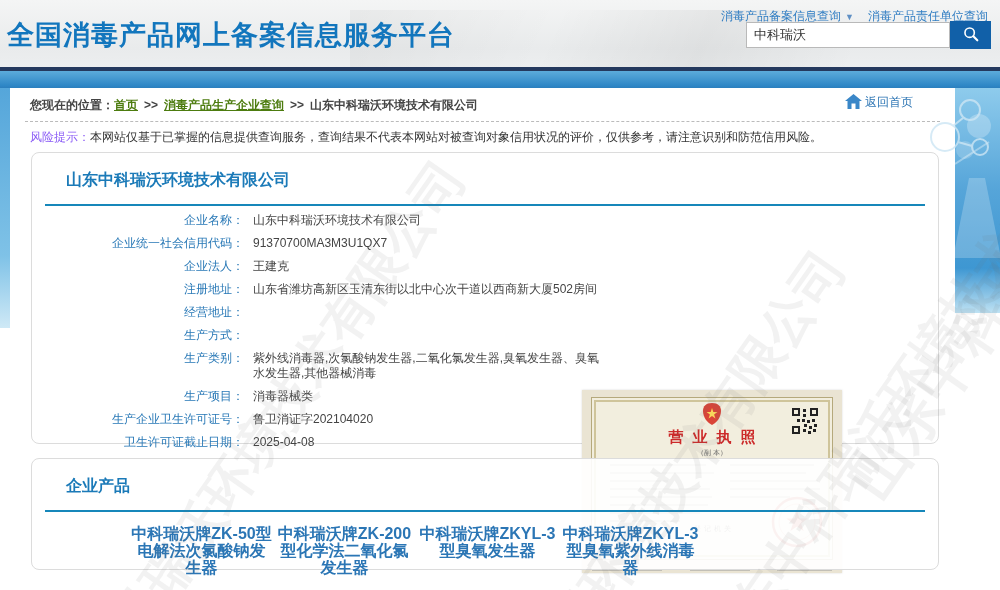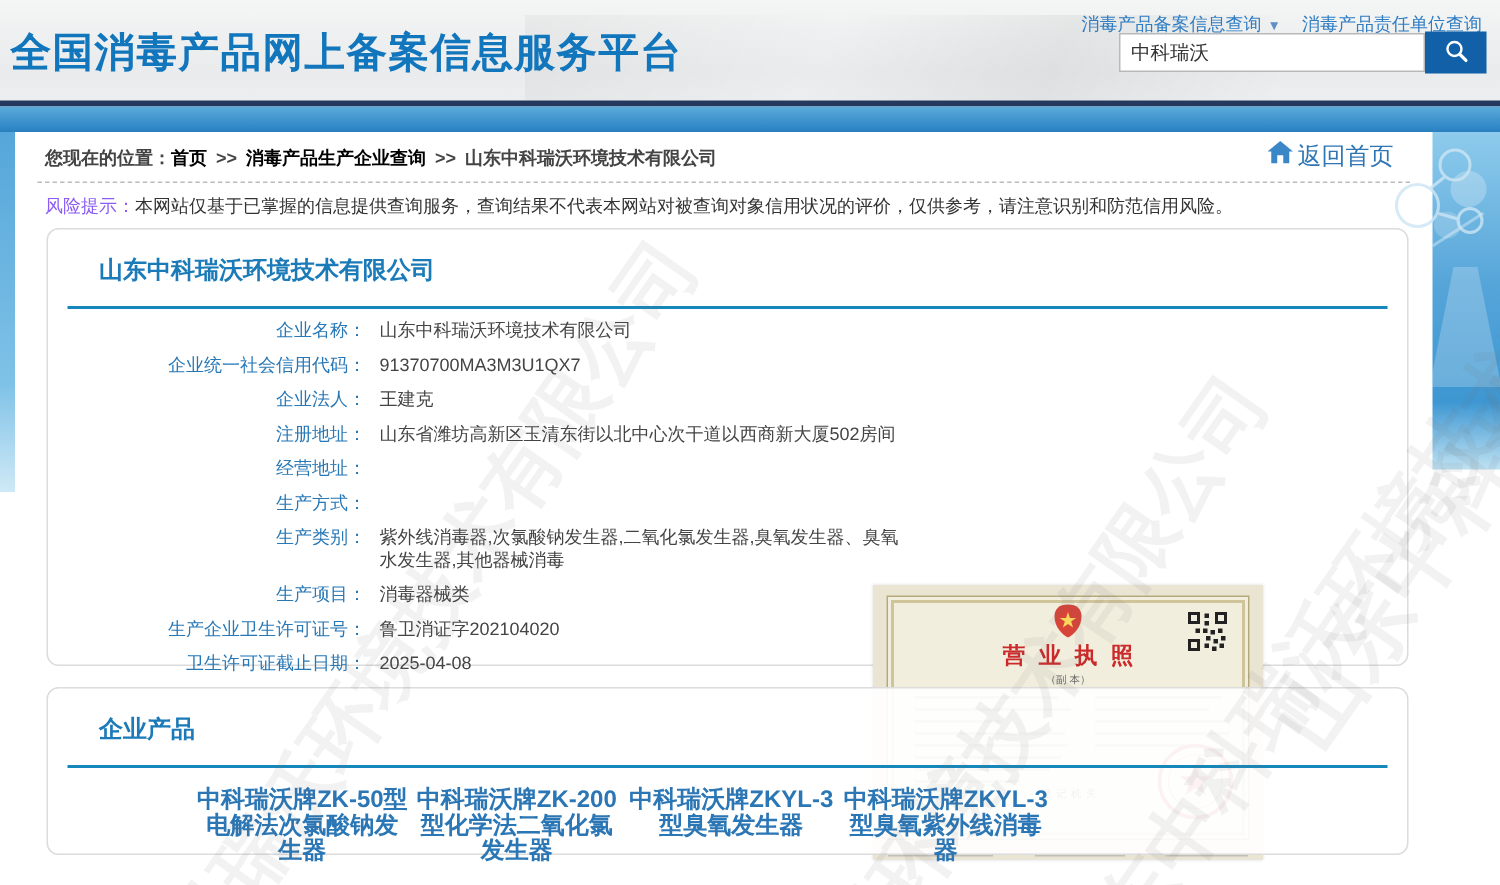--- a/index.html
+++ b/index.html
@@ -29,24 +29,24 @@
   
   .side-left{position:absolute;left:0;top:88px;width:10px;height:240px;
        background:linear-gradient(180deg,#55a6da,#7fc2e7 70%,#cfe9f6 100%);}
   .side-right{position:absolute;left:955px;top:88px;width:45px;height:225px;overflow:hidden;
        background:linear-gradient(180deg,#8ecbec 0%,#56a5d9 45%,#3e97d2 80%,#bfe2f3 100%);}
   .side-right svg{position:absolute;left:-6px;top:20px;}
   .molecule{position:absolute;left:915px;top:92px;pointer-events:none;opacity:.8;}
 
   
   .breadcrumb{position:absolute;left:30px;top:97px;font-size:12px;font-weight:bold;color:#444;}
-  .breadcrumb .bc-link{color:#000000;cursor:pointer;}
+  .breadcrumb .bc-link{color:#4d7c0f;cursor:pointer;text-decoration:underline;}
   .breadcrumb .sep{margin:0 6px;color:#444;}
   .back-home{position:absolute;left:845px;top:94px;display:flex;
-       color:#2e76b4;font-size:16px;cursor:pointer;}
+       color:#2e76b4;font-size:12px;cursor:pointer;}
   .back-home svg{margin-right:3px;}
   .dashed{position:absolute;left:25px;top:121px;width:915px;height:0;border-top:1px dashed #bbb;}
 
   
   .risk{position:absolute;left:30px;top:129px;font-size:12px;color:#333;}
   .risk .risk-label{color:#8b5cf6;}
 
   
   .card{position:absolute;left:31px;width:906px;border:1px solid #dcdcdc;border-radius:8px;
         background:rgba(255,255,255,0.92);}

